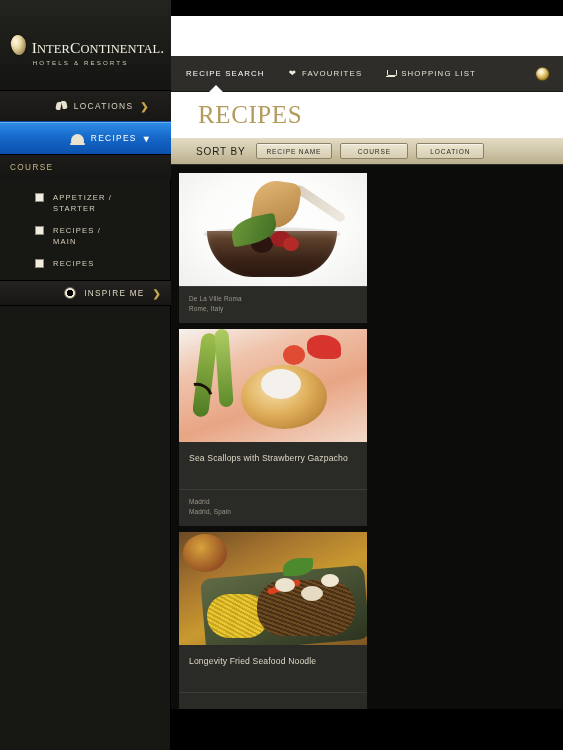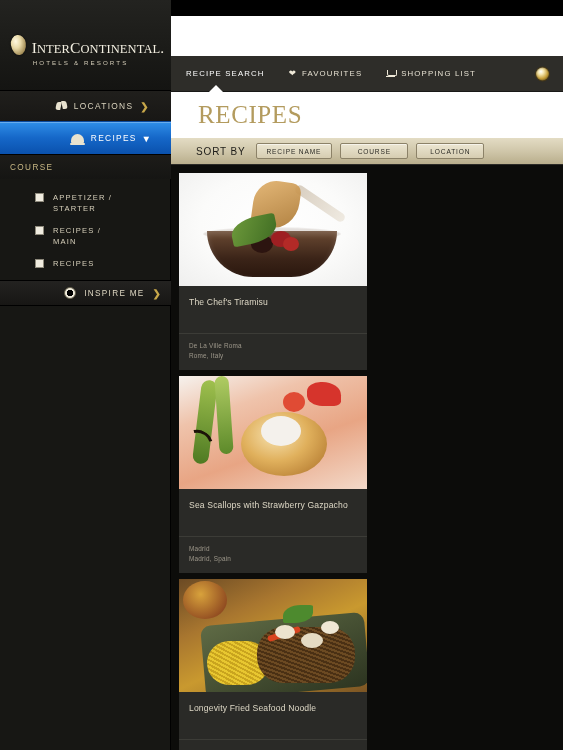--- a/index.html
+++ b/index.html
@@ -341,23 +341,20 @@
         <div class="card-img img-tiramisu">
           <div class="fg t-spoon"></div>
             <div class="fg t-tuile"></div>
           <div class="fg t-rim"></div>
             <div class="fg t-bowl"></div>
           <div class="fg t-berry1"></div>
             <div class="fg t-berry2"></div>
             <div class="fg t-berry3"></div>
           <div class="fg t-mint"></div>
         </div>
-        <div class="card-body">
-          <div class="card-title">The Chef's Tiramisu</div>
-        </div>
         <div class="card-foot">
           <div class="card-hotel">De La Ville Roma</div>
           <div class="card-loc">Rome, Italy</div>
         </div>
       </div>
 
       <div class="card">
         <div class="card-img img-scallop">
           <div class="fg s-asp"></div>
             <div class="fg s-asp2"></div>

